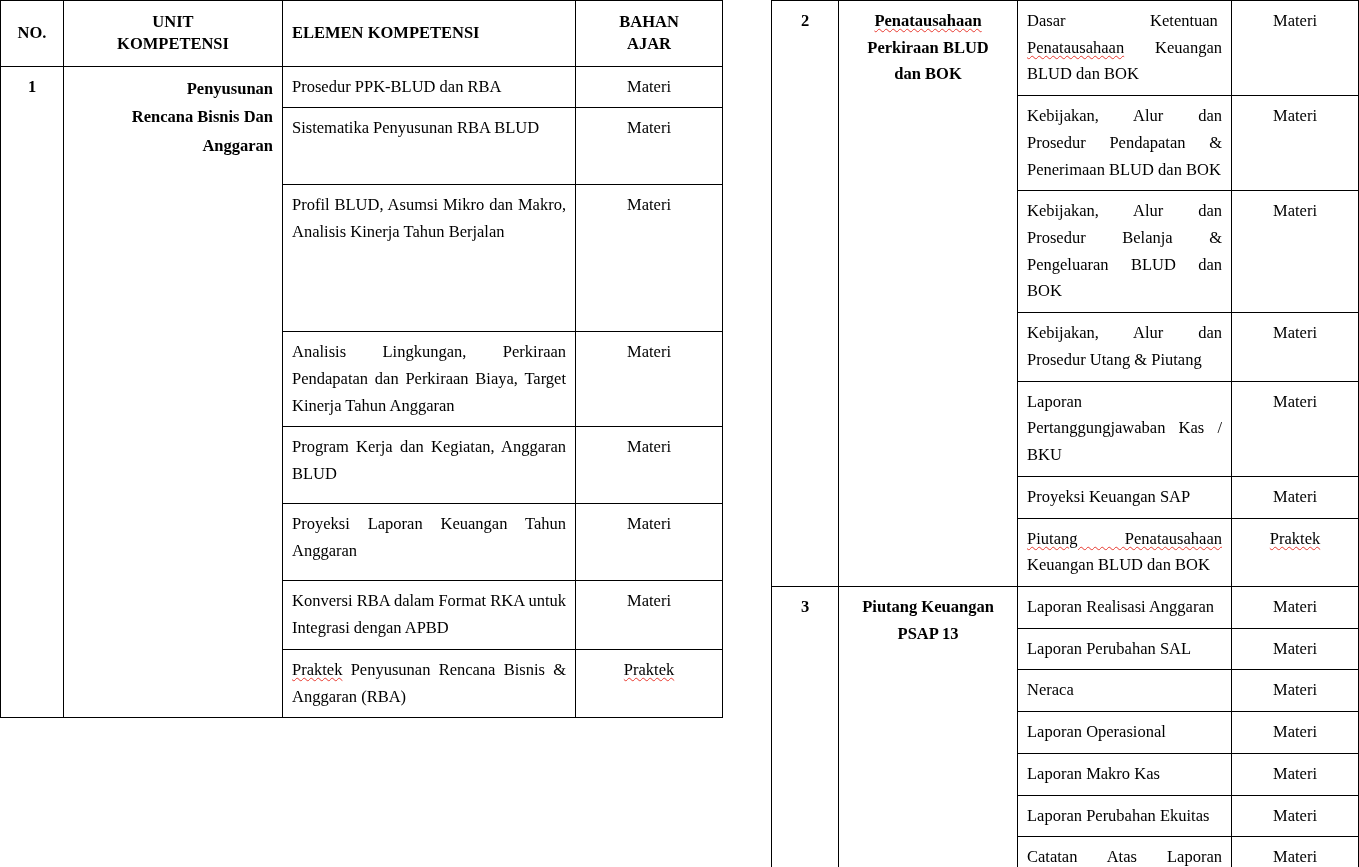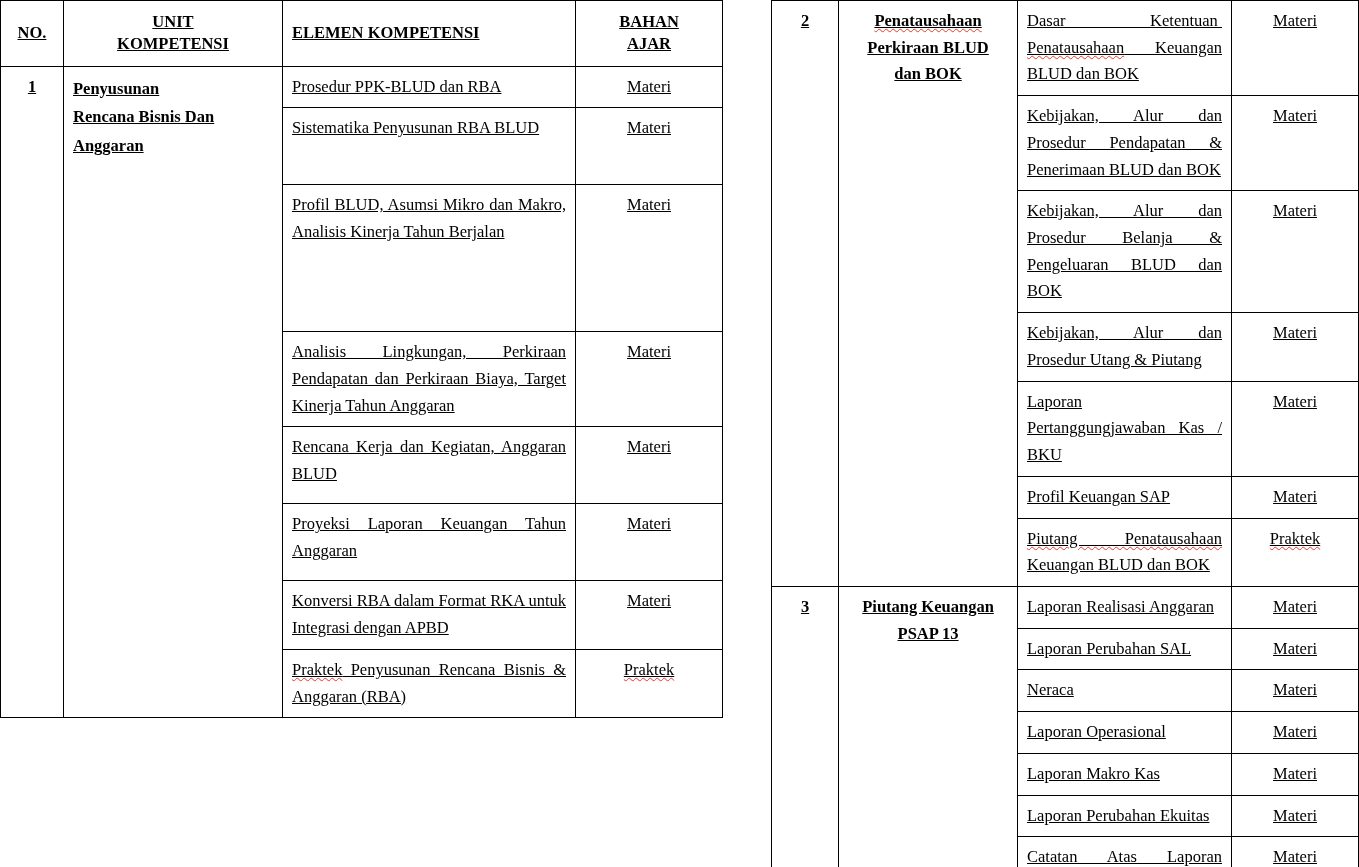--- a/index.html
+++ b/index.html
@@ -14,21 +14,20 @@
     color: #000000;
     overflow: hidden;
   }
   .page {
     position: relative;
     width: 1359px;
     height: 867px;
     display: flex;
     gap: 24px;
     box-sizing: border-box;
-    text-decoration: underline;
   }
   .col {
     position: relative;
   }
   .col-left {
     width: 728px;
     margin-left: 0px;
   }
   .col-right {
     width: 592px;
@@ -56,21 +55,21 @@
     padding-bottom: 10px;
   }
   .c-no {
     width: 44px;
     text-align: center;
     font-weight: bold;
     vertical-align: top;
   }
   .c-unit {
     width: 200px;
-    text-align: left;
+    text-align: right;
     font-weight: bold;
   }
   .c-elem {
     text-align: justify;
     text-align-last: left;
   }
   .c-bahan {
     width: 128px;
     text-align: center;
     vertical-align: top;
@@ -151,21 +150,21 @@
           <td class="c-elem tall-2">Profil BLUD, Asumsi Mikro dan Makro, Analisis Kinerja Tahun Berjalan</td>
           <td class="c-bahan">Materi</td>
         </tr>
 
         <tr>
           <td class="c-elem">Analisis Lingkungan, Perkiraan Pendapatan dan Perkiraan Biaya, Target Kinerja Tahun Anggaran</td>
           <td class="c-bahan">Materi</td>
         </tr>
 
         <tr>
-          <td class="c-elem tall-1">Rencana Kerja dan Kegiatan, Anggaran BLUD</td>
+          <td class="c-elem tall-1">Program Kerja dan Kegiatan, Anggaran BLUD</td>
           <td class="c-bahan">Materi</td>
         </tr>
 
         <tr>
           <td class="c-elem tall-1">Proyeksi Laporan Keuangan Tahun Anggaran</td>
           <td class="c-bahan">Materi</td>
         </tr>
 
         <tr>
           <td class="c-elem">Konversi RBA dalam Format RKA untuk Integrasi dengan APBD</td>
@@ -204,21 +203,21 @@
         </tr>
         <tr>
           <td class="r-elem">Kebijakan, Alur dan Prosedur Utang &amp; Piutang</td>
           <td class="r-bahan">Materi</td>
         </tr>
         <tr>
           <td class="r-elem">Laporan Pertanggungjawaban Kas / BKU</td>
           <td class="r-bahan">Materi</td>
         </tr>
         <tr>
-          <td class="r-elem">Profil Keuangan SAP</td>
+          <td class="r-elem">Proyeksi Keuangan SAP</td>
           <td class="r-bahan">Materi</td>
         </tr>
         <tr>
           <td class="r-elem"><span class="spell">Piutang Penatausahaan</span> Keuangan BLUD dan BOK</td>
           <td class="r-bahan"><span class="spell">Praktek</span></td>
         </tr>
 
         <tr>
           <td class="r-no" rowspan="8">3</td>
           <td class="r-unit" rowspan="8">

